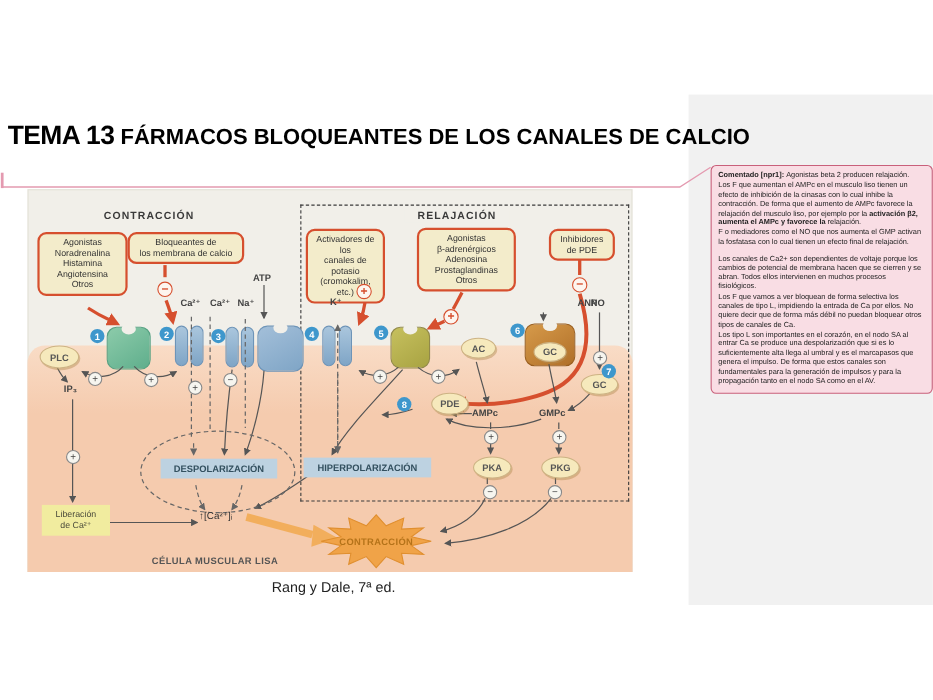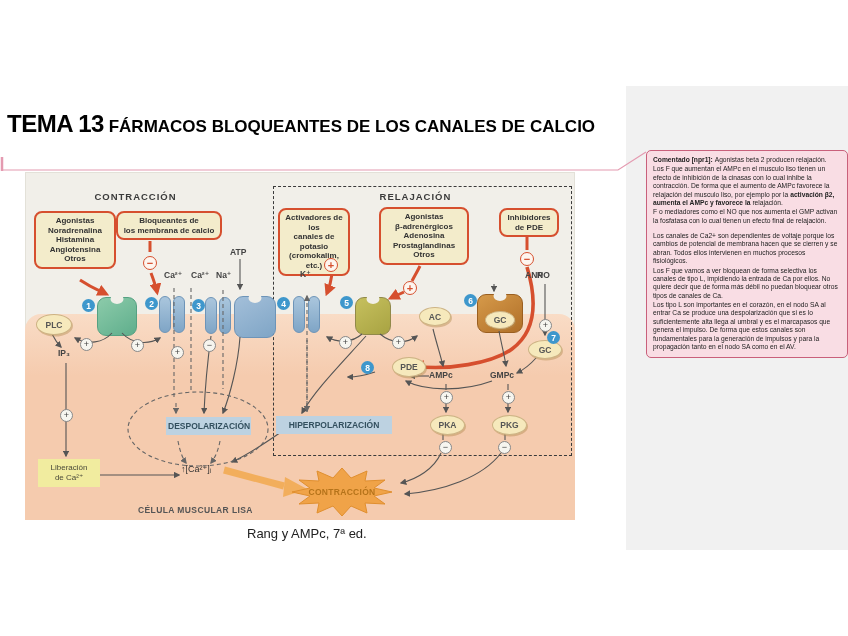--- a/index.html
+++ b/index.html
@@ -2,37 +2,37 @@
 <html><head>
 <meta charset="utf-8">
 <style>
   html,body{margin:0;padding:0;}
   body{width:848px;height:636px;position:relative;background:#ffffff;overflow:hidden;
        font-family:"Liberation Sans","DejaVu Sans",sans-serif;}
   .abs{position:absolute;}
   
   .title{left:7px;top:110px;width:640px;color:#000;white-space:nowrap;}
   .title .big{font-size:24px;font-weight:bold;letter-spacing:-0.5px;}
-  .title .small{font-size:17px;font-weight:bold;}
+  .title .small{font-size:20px;font-weight:bold;}
   
   .pane{left:626px;top:86px;width:222px;height:464px;background:#f1f1f1;}
   .comment{left:646px;top:150px;width:188px;background:#f9dde4;border:1.5px solid #c9607b;
            border-radius:5px;padding:5px 6px;font-size:6.7px;line-height:1.25;color:#222;z-index:9;}
   .comment p{margin:0 0 1px 0;}
   .comment p.gap{margin-top:7px;}
   .comment b{font-weight:bold;}
   
   .scan{left:25px;top:172px;width:550px;height:348px;background:#f1efe9;
         border:1px solid #e3e1d8;box-sizing:border-box;z-index:1;}
   .cyto{left:25px;top:314px;width:550px;height:206px;border-radius:16px 16px 0 0;
         background:linear-gradient(#f9dcc6,#f5cbae 30%);z-index:2;}
   .relaxbox{left:273px;top:186px;width:297px;height:268px;border:1.6px dashed #3a3a3a;z-index:3;}
   .hdr{font-weight:bold;color:#3a3a3a;font-size:9.5px;letter-spacing:1px;z-index:7;text-align:center;}
   .drug{background:#f3eccb;border:2.5px solid #d64f2e;border-radius:8px;color:#333;
-        font-weight:bold;font-size:8px;line-height:1.2;text-align:center;padding:3px 3px;
+        font-weight:normal;font-size:8px;line-height:1.2;text-align:center;padding:3px 3px;
         white-space:pre-line;z-index:7;box-sizing:border-box;}
   .mol{font-weight:bold;color:#444;font-size:8.5px;z-index:7;white-space:nowrap;}
   .enz{background:#f6e9bc;border:1px solid #cdb384;border-radius:50%;color:#555;font-weight:bold;
        font-size:8.5px;display:flex;align-items:center;justify-content:center;z-index:7;
        box-shadow:1px 1.5px 0 rgba(180,140,80,.45);}
   .num{width:13px;height:13px;border-radius:50%;background:#3e97cc;color:#fff;font-size:8.5px;
        font-weight:bold;display:flex;align-items:center;justify-content:center;z-index:8;}
   .badge{width:11px;height:11px;border-radius:50%;background:#f6f5ef;border:1px solid #888;
          color:#444;font-size:9px;line-height:10px;text-align:center;z-index:8;}
   .rbadge{width:14px;height:14px;border-radius:50%;background:#fdf5ef;border:1.6px solid #d64f2e;
@@ -218,28 +218,28 @@
 <div class="abs badge" style="left:203px;top:339px;">−</div>
 <div class="abs badge" style="left:60px;top:409px;">+</div>
 <div class="abs badge" style="left:339px;top:336px;">+</div>
 <div class="abs badge" style="left:392px;top:336px;">+</div>
 <div class="abs badge" style="left:539px;top:319px;">+</div>
 <div class="abs badge" style="left:440px;top:391px;">+</div>
 <div class="abs badge" style="left:502px;top:391px;">+</div>
 <div class="abs badge" style="left:439px;top:441px;">−</div>
 <div class="abs badge" style="left:498px;top:441px;">−</div>
 
-<div class="abs bluebox" style="left:166px;top:417px;width:85px;text-align:center;">DESPOLARIZACIÓN</div>
+<div class="abs bluebox" style="left:146px;top:417px;width:106px;text-align:center;">DESPOLARIZACIÓN</div>
 <div class="abs bluebox" style="left:276px;top:416px;width:116px;">HIPERPOLARIZACIÓN</div>
 <div class="abs yellowbox" style="left:38px;top:459px;width:62px;">Liberación
 de Ca²⁺</div>
 <div class="abs burst-label" style="left:300px;top:487px;width:84px;">CONTRACCIÓN</div>
 <div class="abs cell-label" style="left:138px;top:505px;">CÉLULA MUSCULAR LISA</div>
 
-<div class="abs caption">Rang y AMPc, 7ª ed.</div>
+<div class="abs caption">Rang y Dale, 7ª ed.</div>
 
 <div class="abs comment">
   <p><b>Comentado [npr1]: </b><span>Agonistas beta 2 producen relajación.</span></p>
   <p><span>Los F que aumentan el AMPc en el musculo liso tienen un efecto de inhibición de la cinasas con lo cual inhibe la contracción. De forma que el aumento de AMPc favorece la relajación del musculo liso, por ejemplo por la </span><b>activación β2, aumenta el AMPc y favorece la </b><span>relajación.</span></p>
   <p>F o mediadores como el NO que nos aumenta el GMP activan la fosfatasa con lo cual tienen un efecto final de relajación.</p>
   <p class="gap">Los canales de Ca2+ son dependientes de voltaje porque los cambios de potencial de membrana hacen que se cierren y se abran. Todos ellos intervienen en muchos procesos fisiológicos.</p>
   <p>Los F que vamos a ver bloquean de forma selectiva los canales de tipo L, impidiendo la entrada de Ca por ellos. No quiere decir que de forma más débil no puedan bloquear otros tipos de canales de Ca.</p>
   <p>Los tipo L son importantes en el corazón, en el nodo SA al entrar Ca se produce una despolarización que si es lo suficientemente alta llega al umbral y es el marcapasos que genera el impulso. De forma que estos canales son fundamentales para la generación de impulsos y para la propagación tanto en el nodo SA como en el AV.</p>
 </div>
 

